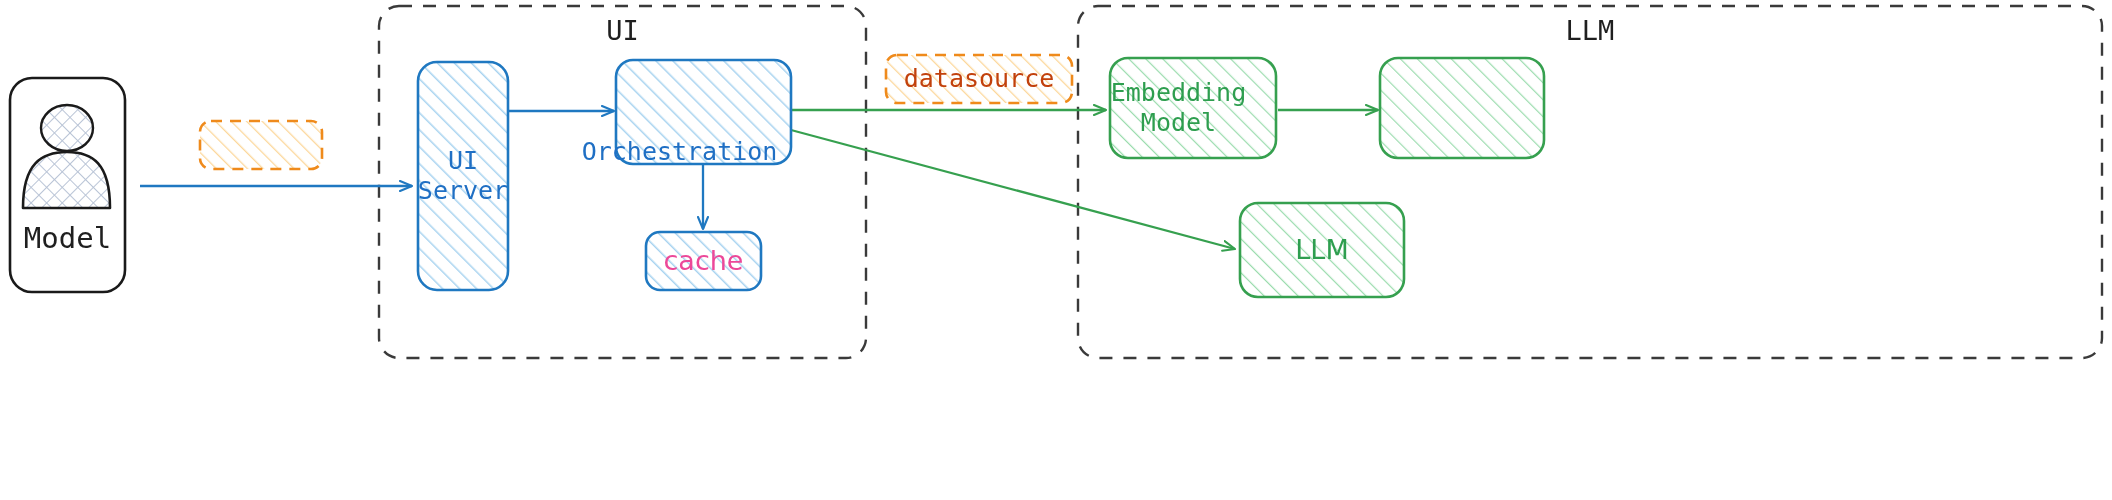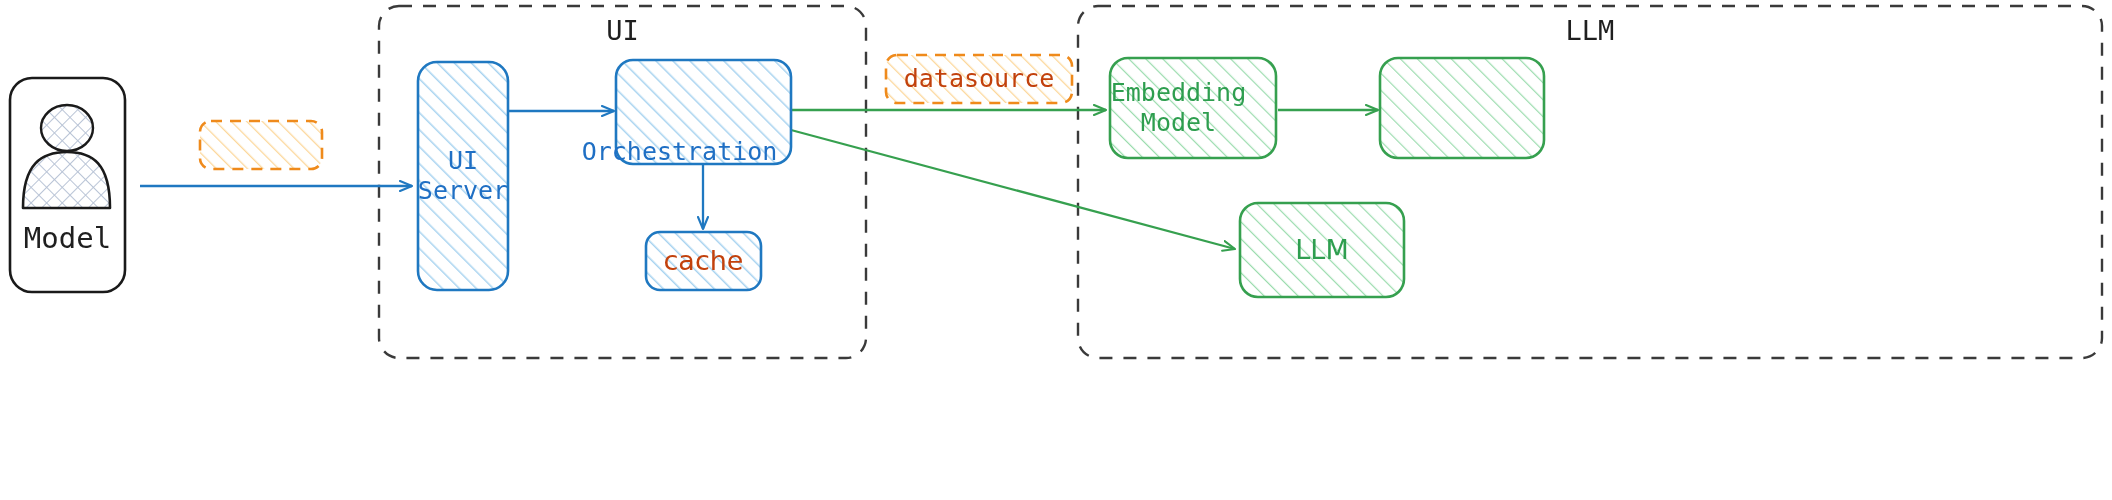--- a/index.html
+++ b/index.html
@@ -46,21 +46,21 @@
   .mono { font-family: "DejaVu Sans Mono", monospace; }
   .sans { font-family: "DejaVu Sans", sans-serif; }
 
   .group-title {
     font-family: "DejaVu Sans Mono", monospace;
     font-size: 27px;
     color: #1f1f1f;
   }
   .node-blue { color: #1f6fc4; font-size: 25px; }
   .node-green { color: #2e9e4f; font-size: 25px; }
-  .node-blue-sans { color: #c2410c; font-size: 27px; }
+  .node-blue-sans { color: #ec4899; font-size: 27px; }
   .node-green-sans { color: #2e9e4f; font-size: 27px; }
   .note-orange { color: #c2410c; font-size: 25px; }
   .actor-title { color: #1f1f1f; font-size: 29px; }
 </style>
 </head>
 <body>
 
 <div id="canvas">
 
   <svg class="layer" viewBox="0 0 2112 500" xmlns="http://www.w3.org/2000/svg">

